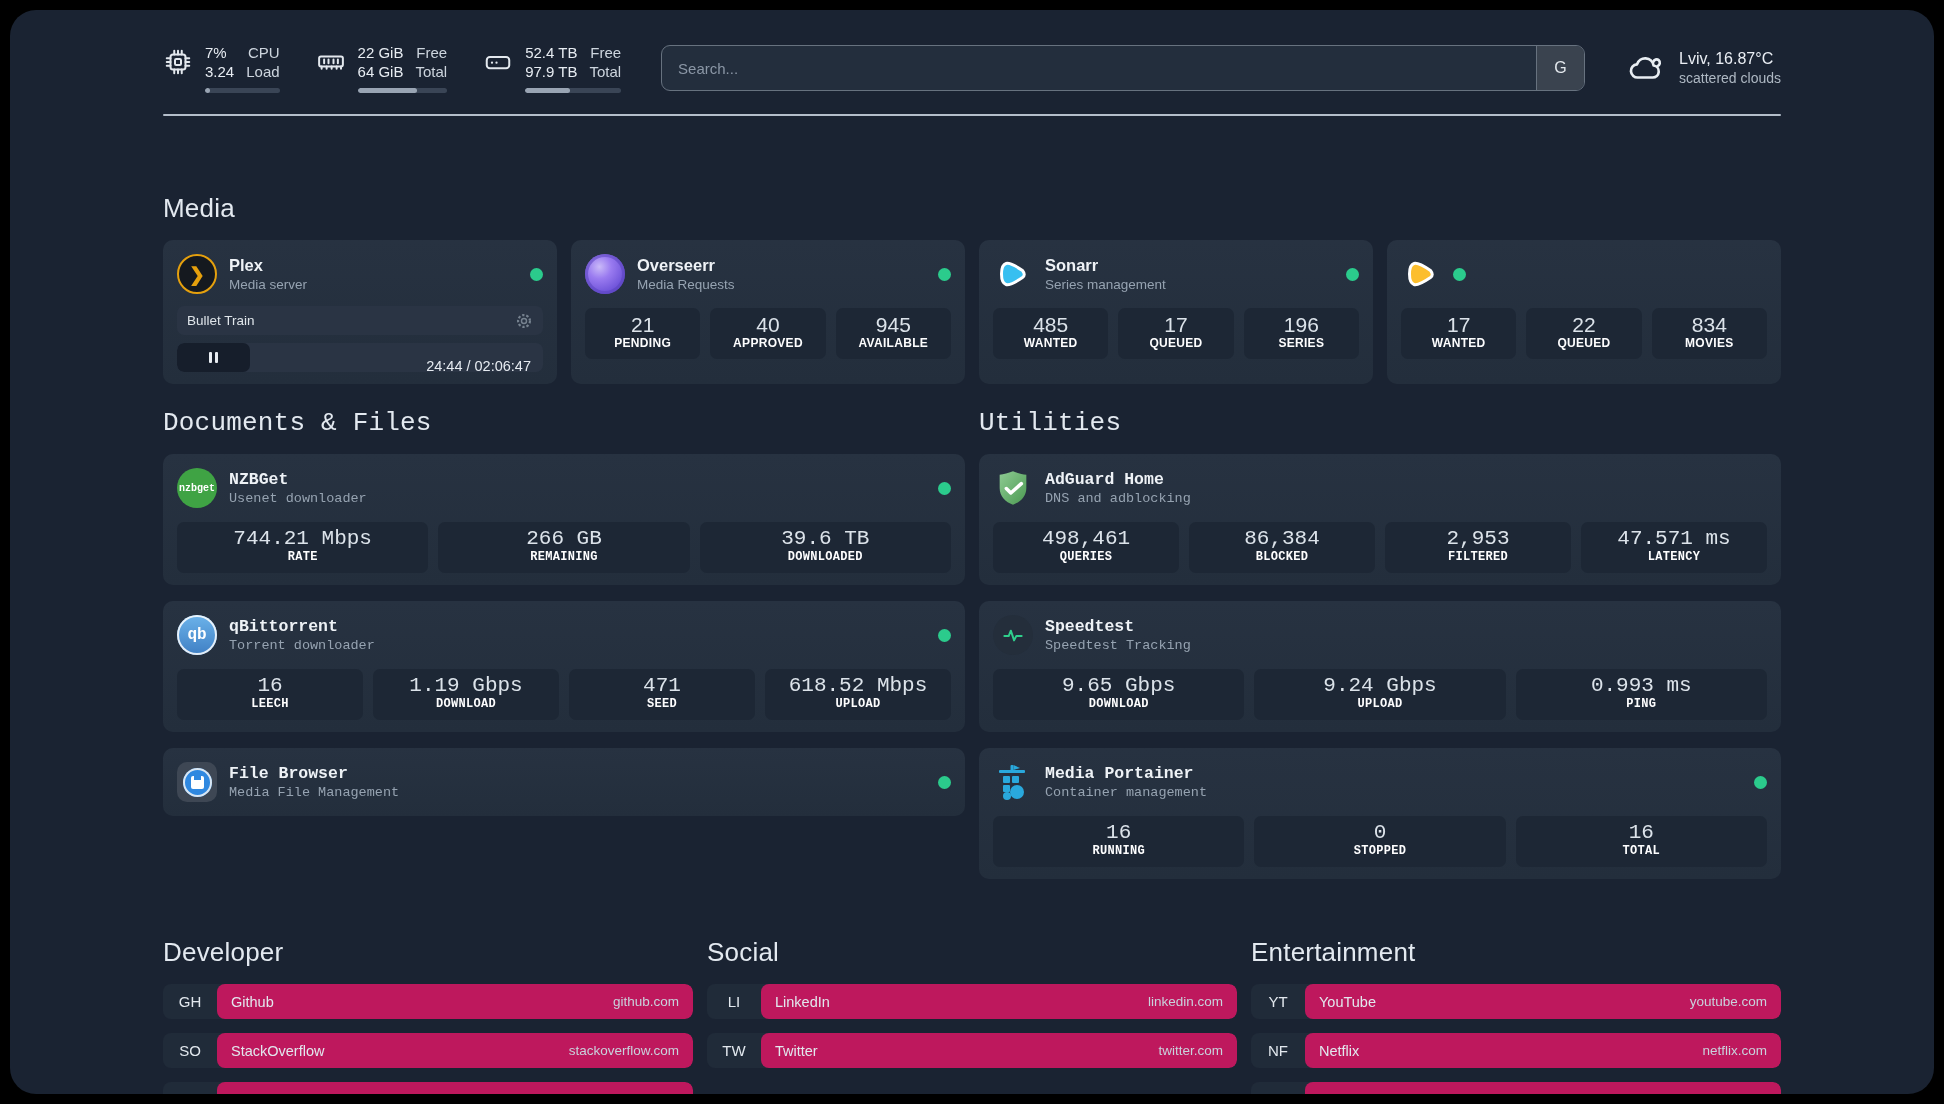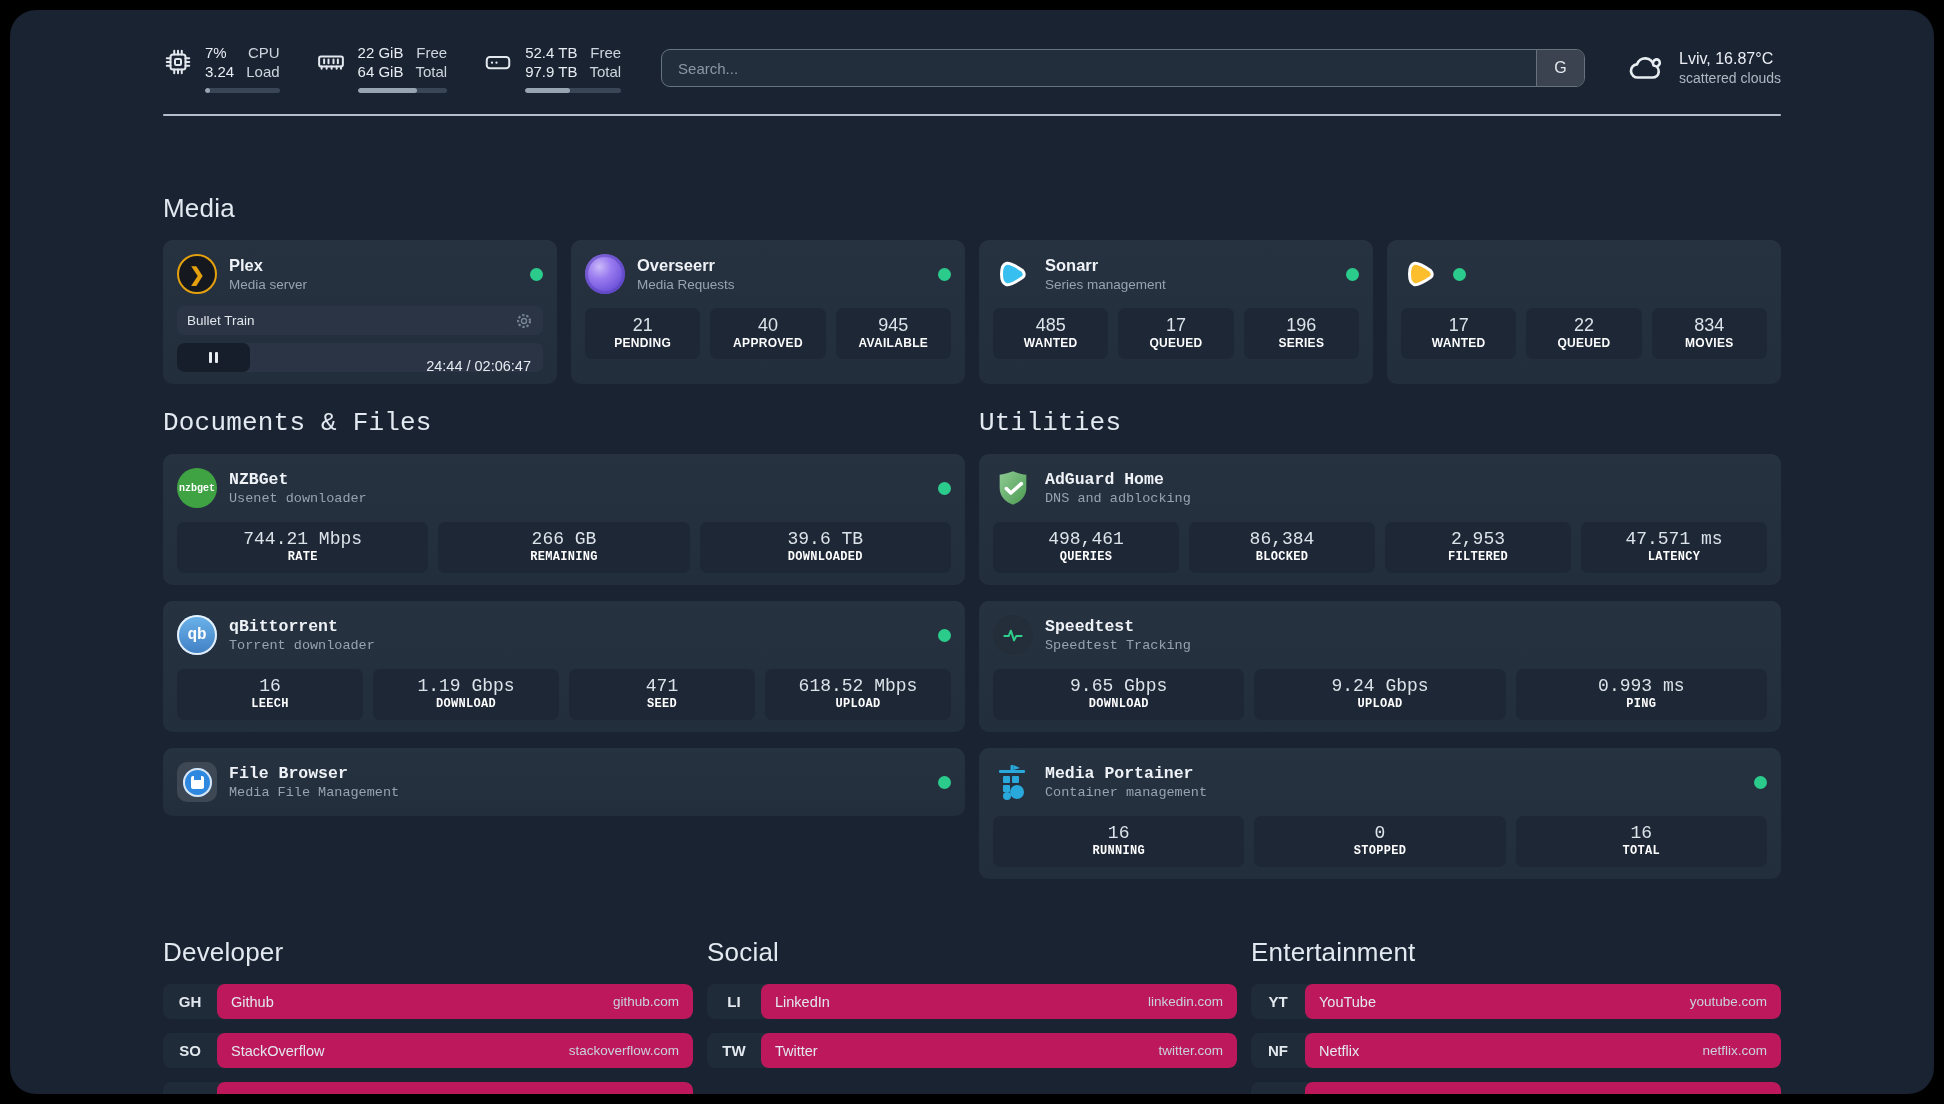--- a/index.html
+++ b/index.html
@@ -12,21 +12,21 @@
   .stats { display:flex; gap:36px; }
   .stat { position:relative; display:flex; align-items:center; gap:12px; padding-bottom:12px; }
   .stat-icon { width:30px; height:30px; color:#e3e8ee; }
   .stat-icon svg { width:30px; height:30px; }
   .stat-col { display:flex; flex-direction:column; font-size:15px; line-height:19px; }
   .stat-values { color:#e7ecf2; }
   .stat-labels { color:#cdd5de; text-align:right; }
   .stat-bar { position:absolute; left:42px; right:0; bottom:0; height:5px; border-radius:3px; background:#3a4556; overflow:hidden; }
   .stat-bar .fill { display:block; height:100%; background:#99a4b3; border-radius:3px; }
 
-  .searchwrap { flex:1; margin:0 42px 0 40px; height:38px; display:flex; align-items:center;
+  .searchwrap { flex:1; margin:0 42px 0 40px; height:46px; display:flex; align-items:center;
                 background:#232e3d; border:1px solid #67727f; border-radius:9px; overflow:hidden; }
   .searchwrap input { flex:1; height:100%; background:transparent; border:none; outline:none;
                       padding:0 16px; font-size:15px; color:#e2e8ef; font-family:"Liberation Sans",sans-serif; }
   .searchwrap input::placeholder { color:#8b97a6; }
   .search-btn { width:48px; height:100%; display:flex; align-items:center; justify-content:center;
                 background:#3a434f; border-left:1px solid #67727f; color:#e4e9ee; font-size:16px; cursor:pointer; }
 
   .weather { display:flex; align-items:center; gap:14px; }
   .weather-icon { width:38px; height:38px; color:#e8edf2; }
   .weather-icon svg { width:38px; height:38px; }
@@ -42,21 +42,21 @@
 
   .card { background:linear-gradient(180deg,#273241,#232e3c); border-radius:10px; padding:12px 14px; }
   .card-head { display:flex; align-items:center; gap:12px; min-height:44px; }
   .app-text { flex:1; }
   .app-title { font-size:16.5px; font-weight:700; color:#eef2f6; line-height:21px; }
   .app-sub { font-size:13.5px; color:#96a3b1; line-height:18px; }
   .dot { width:13px; height:13px; border-radius:50%; background:#2bcb8c; flex:none; }
 
   .tiles { display:flex; gap:10px; margin-top:12px; }
   .tile { flex:1; background:#1d2735; border-radius:7px; text-align:center; padding:7px 4px 8px; }
-  .tile-value { font-size:18px; color:#dce3ea; line-height:20px; }
+  .tile-value { font-size:21px; color:#dce3ea; line-height:20px; }
   .tile-label { font-size:12px; font-weight:700; color:#fdfdfe; letter-spacing:.3px; line-height:16px; }
 
   
   .np-row { margin-top:10px; height:29px; background:#2a3444; border-radius:7px;
             display:flex; align-items:center; padding:0 10px; }
   .np-title { flex:1; font-size:13.5px; color:#dfe5ea; }
   .np-gear { width:18px; height:18px; color:#76828f; }
   .player { position:relative; margin-top:8px; height:29px; background:#2a3444; border-radius:7px; overflow:hidden; }
   .player-fill { position:absolute; left:0; top:0; bottom:0; background:#161e2b; border-radius:7px;
                  display:flex; align-items:center; justify-content:center; gap:3px; }
@@ -66,21 +66,21 @@
 
   
   .two-col { margin-top:24px; display:grid; grid-template-columns:1fr 1fr; gap:14px; align-items:start;font-family:Liberation Mono, monospace; }
   .col-stack { display:flex; flex-direction:column; gap:16px; margin-top:16px; }
 
   
   .bottom { margin-top:58px; display:grid; grid-template-columns:1fr 1fr 1fr; gap:14px; }
   .links { display:flex; flex-direction:column; gap:14px; margin-top:16px; }
   .link-row { display:flex; height:35px; background:#202b39; border-radius:8px; overflow:hidden; cursor:pointer; }
   .link-abbr { width:54px; display:flex; align-items:center; justify-content:center;
-               font-size:15px; font-weight:700; color:#e2e8ee; }
+               font-size:15px; font-weight:400; color:#e2e8ee; }
   .link-pill { flex:1; background:#be185d; border-radius:8px; display:flex; align-items:center; padding:0 14px; }
   .link-name { font-size:14.5px; color:#e2e8ee; }
   .link-url { margin-left:auto; font-size:13.5px; color:#c9d2dc; }
 
   
   .app-icon { width:40px; height:40px; flex:none; display:flex; align-items:center; justify-content:center; }
   .circle { width:40px; height:40px; border-radius:50%; display:flex; align-items:center; justify-content:center; }
   .plex-c { background:#15191f; border:2.5px solid #e5a00d; color:#e5a00d; font-size:19px; font-weight:700; }
   .overseerr-c { background:radial-gradient(circle at 36% 32%, #cabaf8 0%, #9a7bf0 32%, #6d52d8 72%, #5a43be 100%);
                  box-shadow:inset 0 0 0 3px rgba(90,67,190,.55); }

